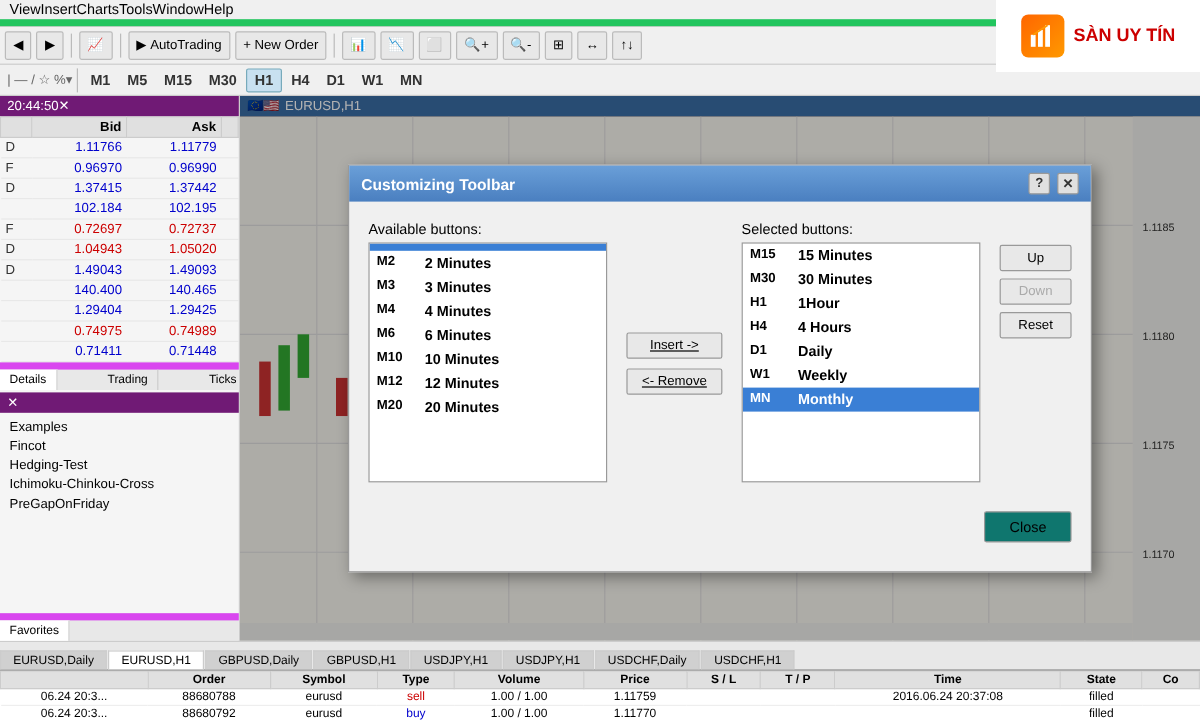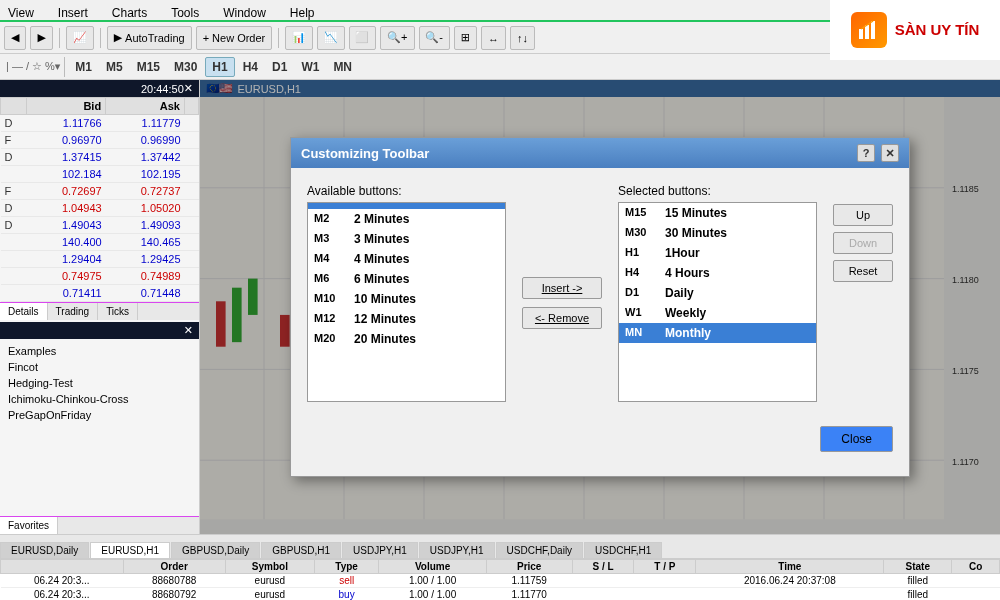--- a/index.html
+++ b/index.html
@@ -3,24 +3,24 @@
   <meta charset="utf-8">
   <style>
     * { box-sizing: border-box; margin: 0; padding: 0; }
     body { width: 1000px; height: 600px; overflow: hidden; font-family: 'Segoe UI', Arial, sans-serif; font-size: 12px; background: #2b2b2b; }
 
     
     .menu-bar {
       background: #f0f0f0;
       height: 22px;
       display: flex;
-      align-items: flex-end;
-      gap: 24px;
+      align-items: center;
+      gap: 0;
       padding: 0 8px;
-      border-bottom: 2px solid #22c55e;
+      border-bottom: 6px solid #22c55e;
       font-size: 12px;
     }
     .menu-bar span { cursor: pointer; }
 
     
     .toolbar1 {
       background: #f0f0f0;
       height: 32px;
       display: flex;
       align-items: center;
@@ -73,34 +73,34 @@
 
     
     .left-panel {
       width: 200px;
       background: #f5f5f5;
       border-right: 1px solid #ccc;
       display: flex;
       flex-direction: column;
     }
     .left-panel-header {
-      background: #0f172a;
+      background: #701a75;
       color: white;
       padding: 2px 6px;
       font-size: 11px;
       display: flex;
-      justify-content: flex-end;
+      justify-content: flex-start;
       align-items: center;
     }
     .market-table { width: 100%; border-collapse: collapse; font-size: 11px; }
     .market-table th { background: #e0e0e0; padding: 2px 4px; text-align: right; border: 1px solid #ccc; }
     .market-table td { padding: 2px 4px; border-bottom: 1px solid #e8e8e8; text-align: right; }
     .market-table td:first-child { text-align: left; color: #333; }
 
-    .left-tabs { display: flex; border-top: 1px solid #d946ef; background: #e8e8e8; }
+    .left-tabs { display: flex; border-top: 6px solid #d946ef; background: #e8e8e8; gap: 34px; }
     .left-tab { padding: 3px 8px; font-size: 10px; cursor: pointer; border-right: 1px solid #ccc; }
     .left-tab.active { background: white; }
 
     .nav-panel { flex: 1; overflow-y: auto; padding: 4px; font-size: 11px; }
     .nav-item { padding: 2px 4px; cursor: pointer; }
 
     
     .chart-area {
       flex: 1;
       background: #1a1a2e;
@@ -634,21 +634,21 @@
           </div>
 
           <div class="right-btns">
             <button class="right-btn">Up</button>
             <button class="right-btn disabled">Down</button>
             <button class="right-btn">Reset</button>
           </div>
         </div>
 
         <div class="dialog-footer">
-          <button class="right-btn close-btn" style="background:#3b82f6; padding:5px 20px; border:1px solid #999; cursor:pointer; font-size:12px;">Close</button>
+          <button class="right-btn close-btn" style="background:#0f766e; padding:5px 20px; border:1px solid #999; cursor:pointer; font-size:12px;">Close</button>
         </div>
       </div>
     </div>
 
   </div>
 </div>
 
 <div class="bottom-tabs" id="bottom-tabs-bar">
     <div class="bottom-tab">EURUSD,Daily</div>
     <div class="bottom-tab active">EURUSD,H1</div>

